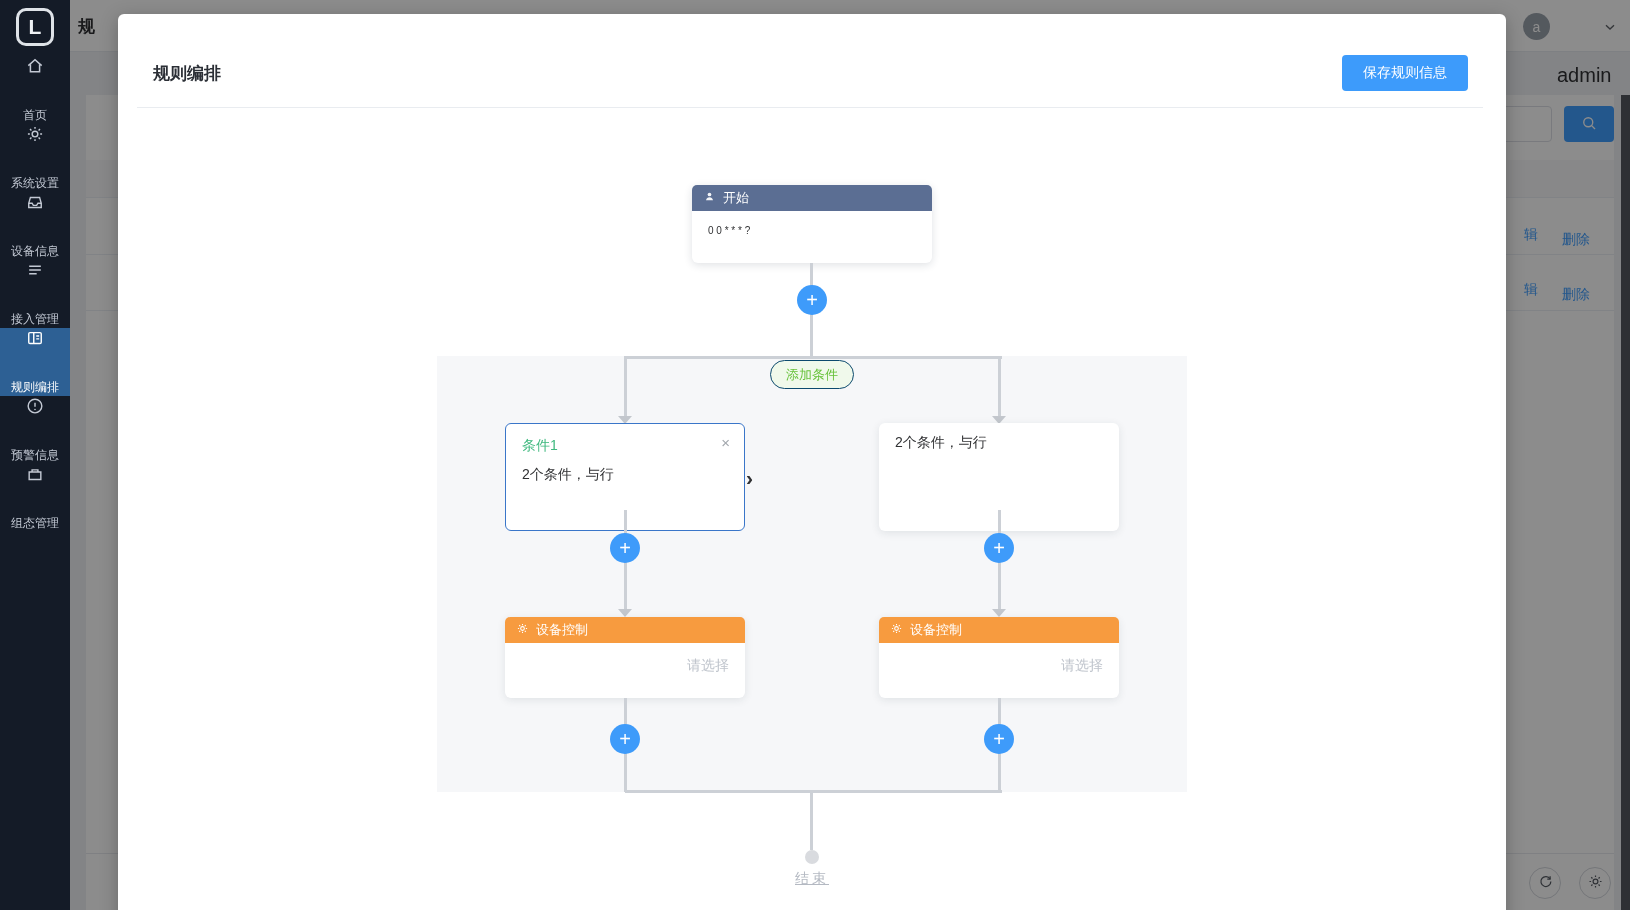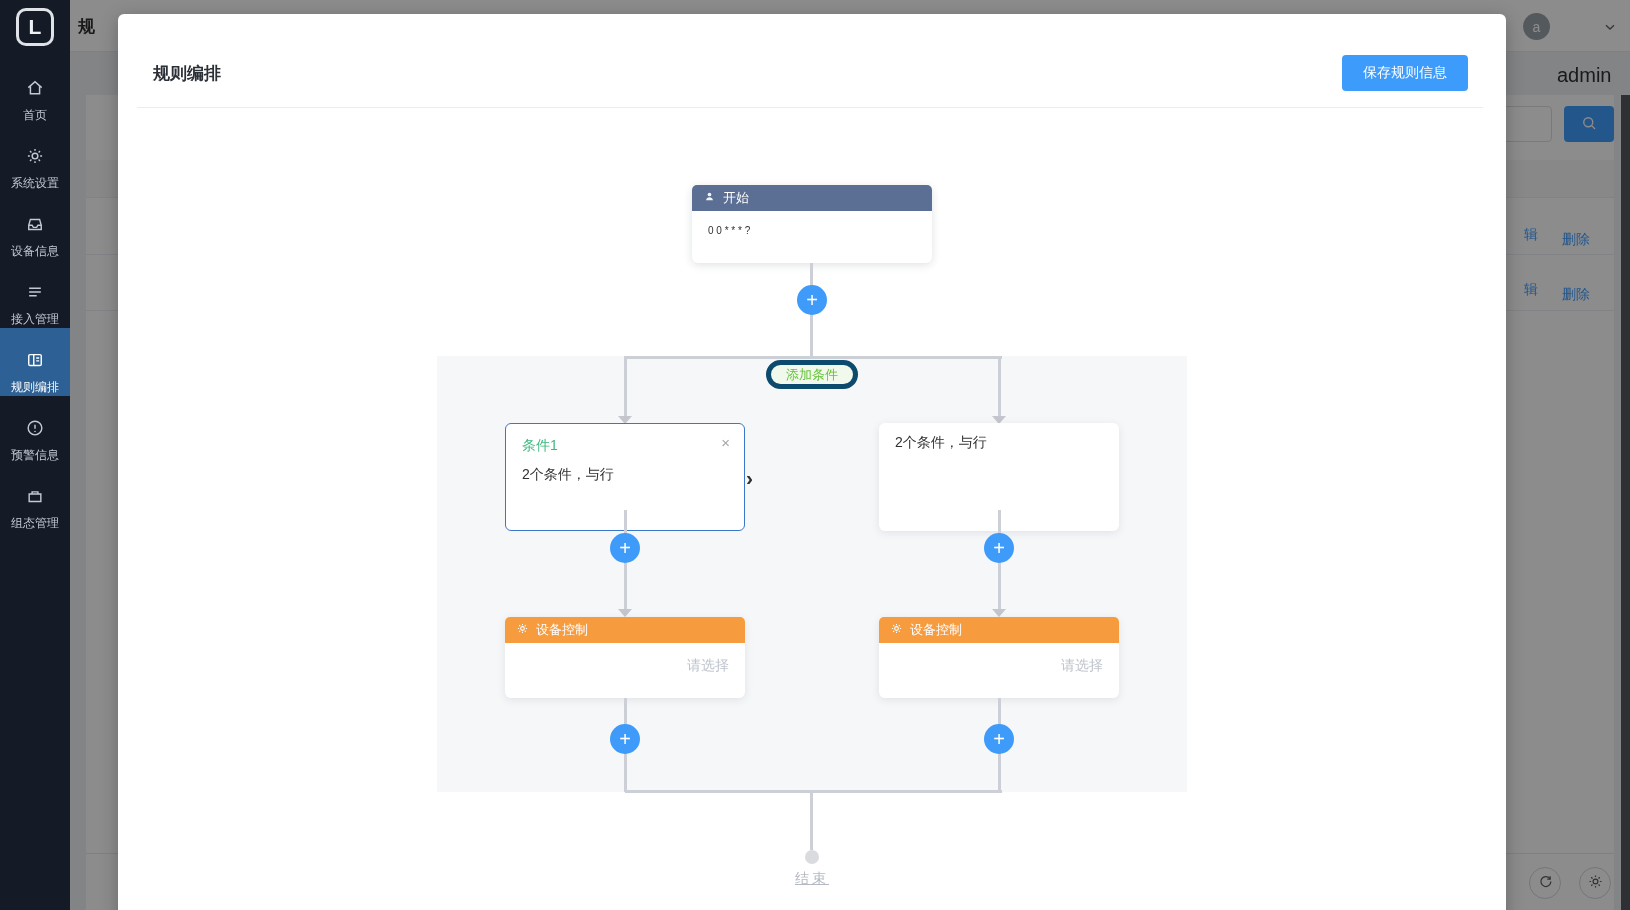--- a/index.html
+++ b/index.html
@@ -33,21 +33,21 @@
                  background:#fff;color:#565b63;display:flex;align-items:center;justify-content:center;}
   .bg-scrollbar{position:absolute;right:0;top:95px;bottom:0;width:9px;background:#55585f;z-index:2;}
 
   
   .overlay{position:absolute;left:70px;top:0;right:0;bottom:0;background:rgba(0,0,0,.45);z-index:10;}
 
   
   .sidebar{position:absolute;left:0;top:0;width:70px;height:910px;background:#141b27;z-index:30;}
   .logo{margin:8px auto 10px auto;width:38px;height:38px;border:3px solid #dfe3e8;border-radius:10px;
         color:#eef1f4;font-size:21px;font-weight:bold;display:flex;align-items:center;justify-content:center;}
-  .side-item{height:68px;display:flex;flex-direction:column;align-items:center;justify-content:flex-end;
+  .side-item{height:68px;display:flex;flex-direction:column;align-items:center;justify-content:space-between;
              gap:5px;color:#c3c9d4;cursor:pointer;}
   .side-item.active{background:#2d6094;color:#fff;}
   .side-item svg{width:20px;height:20px;}
   .side-label{font-size:12px;}
 
   
   .dialog{position:absolute;left:118px;top:14px;width:1388px;height:920px;background:#fff;
           border-radius:6px;box-shadow:0 4px 18px rgba(0,0,0,.25);z-index:20;}
   .dlg-title{position:absolute;left:35px;top:48px;font-size:17px;font-weight:bold;color:#2b2f36;}
   .dlg-save{position:absolute;right:38px;top:41px;height:36px;padding:0 21px;background:#3d9bfb;
@@ -58,21 +58,21 @@
   
   .panel{position:absolute;left:319px;top:342px;width:750px;height:436px;background:#f6f7f9;}
   .vline{position:absolute;width:3px;background:#ccd0d6;}
   .hline{position:absolute;height:3px;background:#ccd0d6;}
   .arrow-down{position:absolute;width:0;height:0;border-left:7px solid transparent;
               border-right:7px solid transparent;border-top:8px solid #c3c7cd;}
   .plus{position:absolute;width:30px;height:30px;border-radius:50%;background:#3e9bfa;color:#fff;
         font-size:20px;font-weight:300;display:flex;align-items:center;justify-content:center;
         cursor:pointer;z-index:3;line-height:1;}
   .badge{position:absolute;left:694px;top:346px;transform:translateX(-50%);height:29px;padding:0 15px;
-         background:#f0f9eb;border:5px solid #0c4a6e;color:#67c23a;font-size:13px;border-radius:15px;
+         background:#f0f9eb;border:1px solid #0c4a6e;color:#67c23a;font-size:13px;border-radius:15px;
          display:flex;align-items:center;cursor:pointer;z-index:3;white-space:nowrap;}
   .node{position:absolute;width:240px;background:#fff;border-radius:6px;cursor:pointer;}
   .node-head{height:26px;display:flex;align-items:center;gap:7px;padding:0 11px;color:#fff;
              font-size:13px;border-radius:5px 5px 0 0;}
   .node-head svg{width:13px;height:13px;flex:0 0 auto;}
   .start-node{left:574px;top:171px;height:78px;box-shadow:0 2px 8px rgba(31,45,61,.14);}
   .start-head{background:#5b6e93;}
   .node-body{padding:14px 16px;font-size:10px;color:#303133;}
   .cond{height:108px;}
   .cond1{left:387px;top:409px;border:1.5px solid #3a76c9;}

